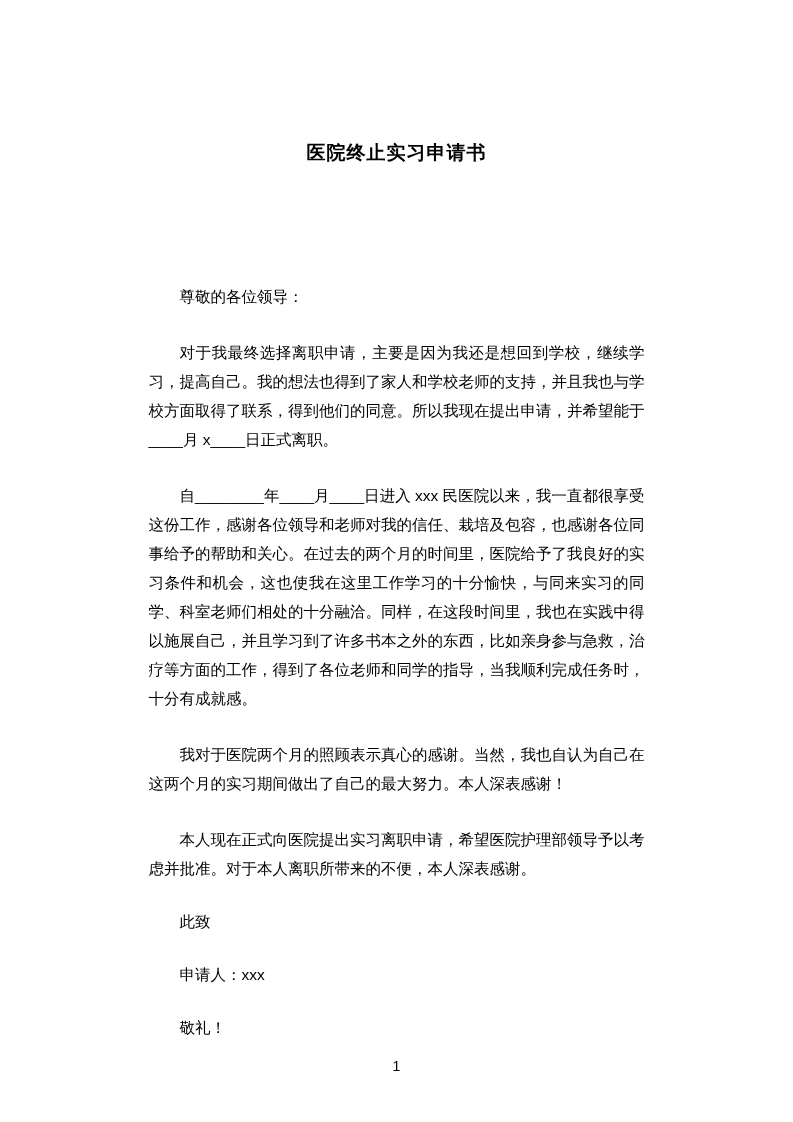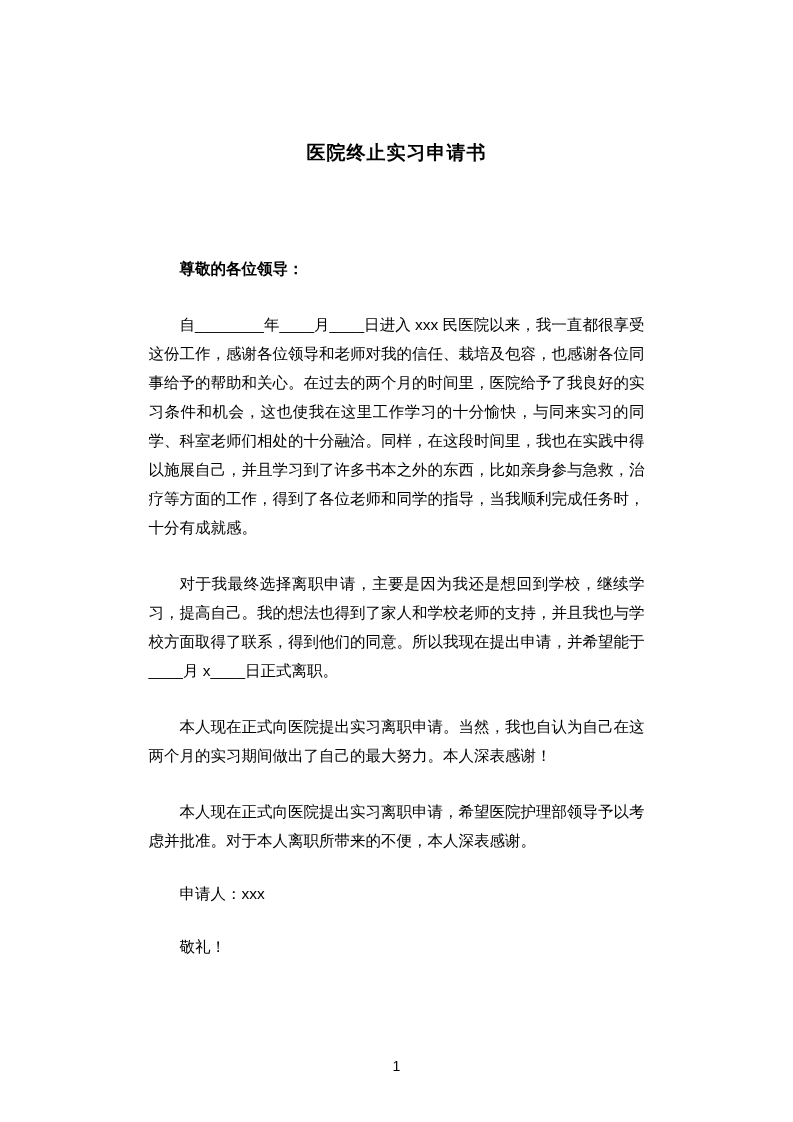--- a/index.html
+++ b/index.html
@@ -25,25 +25,24 @@
     top: 0;
   }
   .doc-title {
     margin-top: 140px;
     text-align: center;
     font-size: 19px;
     font-weight: bold;
     letter-spacing: 1px;
   }
   .salutation {
-    margin-top: 88px;
+    margin-top: 116px;
     font-size: 15.5px;
     line-height: 29px;
     text-indent: 2em;
-    font-weight: bold;
   }
   .para {
     margin-top: 27px;
     font-size: 15.5px;
     line-height: 29px;
     text-indent: 2em;
     text-align: justify;
     text-justify: inter-ideograph;
   }
   .closing-line {
@@ -68,28 +67,29 @@
 </head>
 <body>
 
 <div class="page">
   <div class="content">
 
     <div class="doc-title">医院终止实习申请书</div>
 
     <div class="salutation">尊敬的各位领导：</div>
 
+    <p class="para">对于我最终选择离职申请，主要是因为我还是想回到学校，继续学习，提高自己。我的想法也得到了家人和学校老师的支持，并且我也与学校方面取得了联系，得到他们的同意。所以我现在提出申请，并希望能于____月 x____日正式离职。</p>
+
     <p class="para">自________年____月____日进入 xxx 民医院以来，我一直都很享受这份工作，感谢各位领导和老师对我的信任、栽培及包容，也感谢各位同事给予的帮助和关心。在过去的两个月的时间里，医院给予了我良好的实习条件和机会，这也使我在这里工作学习的十分愉快，与同来实习的同学、科室老师们相处的十分融洽。同样，在这段时间里，我也在实践中得以施展自己，并且学习到了许多书本之外的东西，比如亲身参与急救，治疗等方面的工作，得到了各位老师和同学的指导，当我顺利完成任务时，十分有成就感。</p>
 
-    <p class="para">对于我最终选择离职申请，主要是因为我还是想回到学校，继续学习，提高自己。我的想法也得到了家人和学校老师的支持，并且我也与学校方面取得了联系，得到他们的同意。所以我现在提出申请，并希望能于____月 x____日正式离职。</p>
-
-    <p class="para">本人现在正式向医院提出实习离职申请。当然，我也自认为自己在这两个月的实习期间做出了自己的最大努力。本人深表感谢！</p>
+    <p class="para">我对于医院两个月的照顾表示真心的感谢。当然，我也自认为自己在这两个月的实习期间做出了自己的最大努力。本人深表感谢！</p>
 
     <p class="para">本人现在正式向医院提出实习离职申请，希望医院护理部领导予以考虑并批准。对于本人离职所带来的不便，本人深表感谢。</p>
 
+    <div class="closing-line spaced">此致</div>
 
     <div class="closing-line spaced">申请人：xxx</div>
 
     <div class="closing-line spaced">敬礼！</div>
 
 
   </div>
 
   <div class="page-number">1</div>
 </div>

